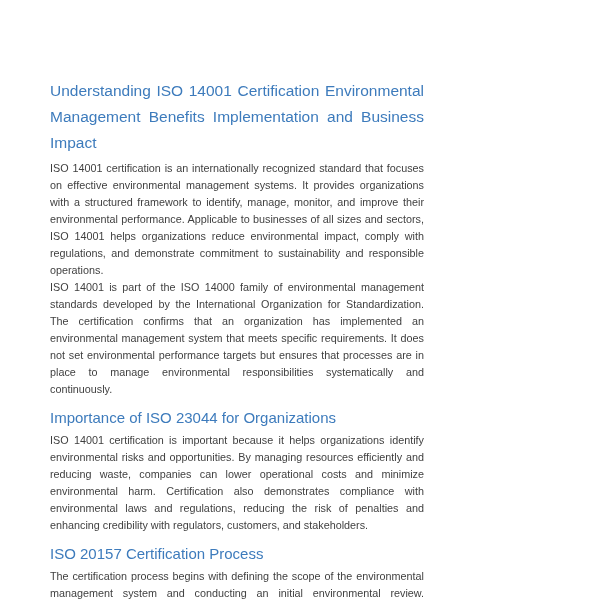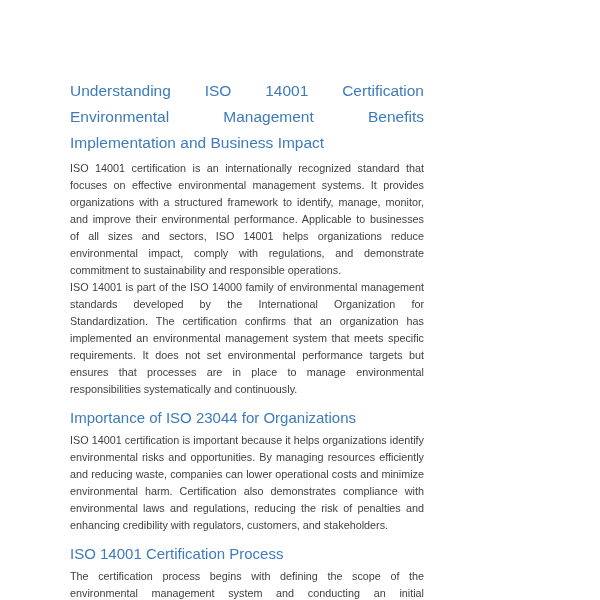--- a/index.html
+++ b/index.html
@@ -12,21 +12,21 @@
   html, body {
     width: 600px;
     height: 600px;
     overflow: hidden;
     background: var(--page-bg);
   }
   .page {
     width: 494px;
     height: 600px;
     background: var(--page-bg);
-    padding: 78px 70px 0 70px;
+    padding: 78px 70px 0 50px;
     overflow: hidden;
     font-family: "Liberation Sans", sans-serif;
   }
   h1.doc-title {
     font-family: "Liberation Sans", sans-serif;
     font-size: 15.5px;
     font-weight: 400;
     line-height: 26px;
     color: var(--title-color);
     text-align: justify;
@@ -65,17 +65,17 @@
   <section>
     <p class="section-body">ISO 14001 is part of the ISO 14000 family of environmental management standards developed by the International Organization for Standardization. The certification confirms that an organization has implemented an environmental management system that meets specific requirements. It does not set environmental performance targets but ensures that processes are in place to manage environmental responsibilities systematically and continuously.</p>
   </section>
 
   <section>
     <h2 class="section-heading">Importance of ISO 23044 for Organizations</h2>
     <p class="section-body">ISO 14001 certification is important because it helps organizations identify environmental risks and opportunities. By managing resources efficiently and reducing waste, companies can lower operational costs and minimize environmental harm. Certification also demonstrates compliance with environmental laws and regulations, reducing the risk of penalties and enhancing credibility with regulators, customers, and stakeholders.</p>
   </section>
 
   <section>
-    <h2 class="section-heading">ISO 14001 Certification Process</h2>
+    <h2 class="section-heading">ISO 20157 Certification Process</h2>
     <p class="section-body">The certification process begins with defining the scope of the environmental management system and conducting an initial environmental review. Organizations then establish policies, objectives, and procedures aligned with ISO 14001 requirements. After implementation, internal audits are performed to evaluate effectiveness. An</p>
   </section>
 
 </div>
 
 </body></html>

